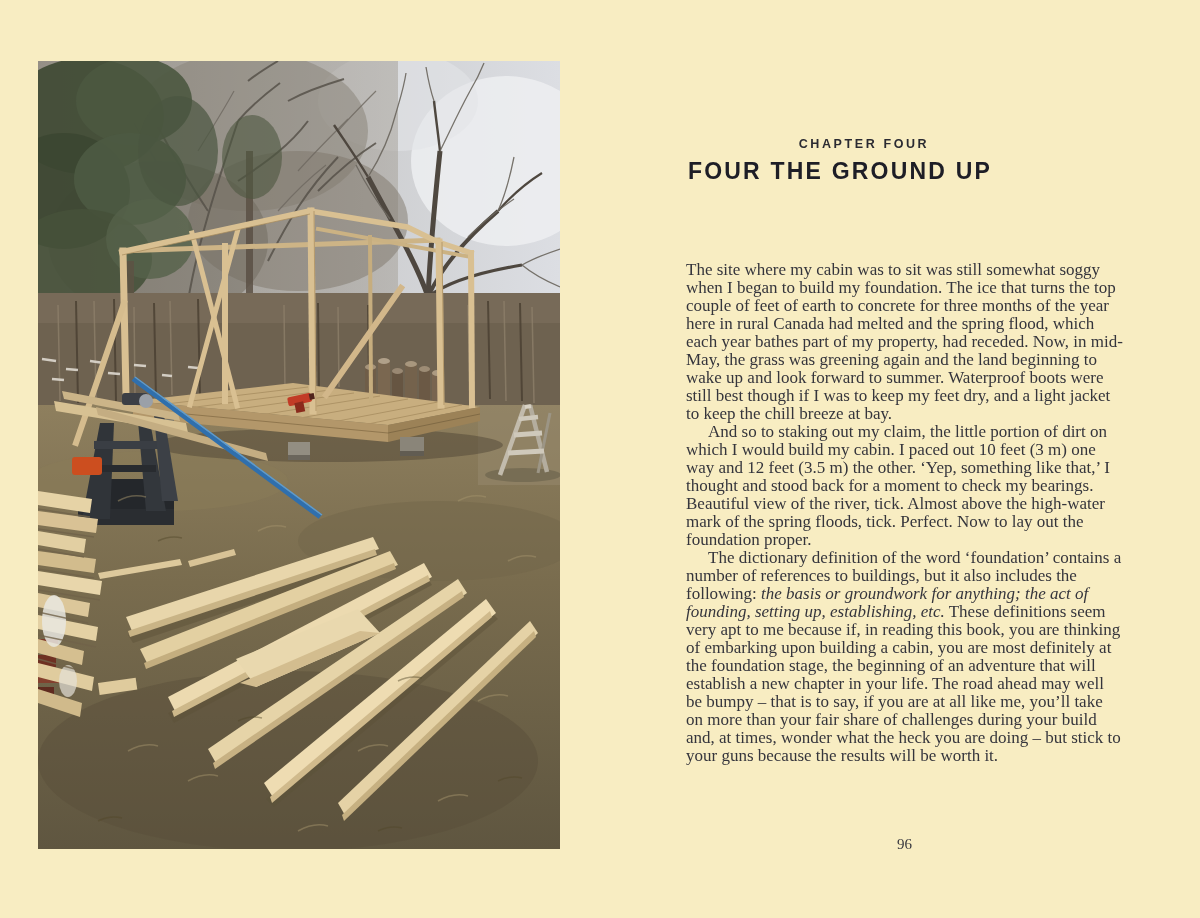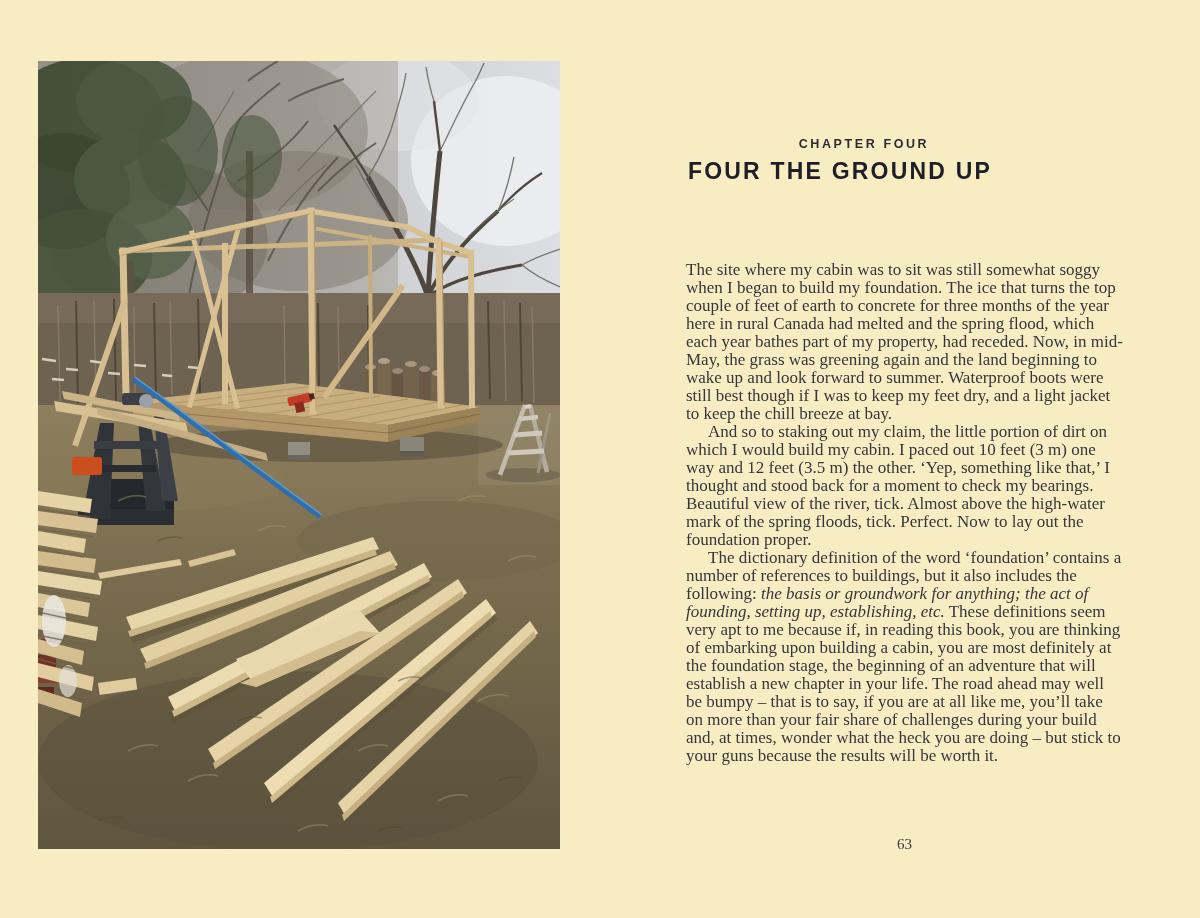--- a/index.html
+++ b/index.html
@@ -364,15 +364,15 @@
 
   <div class="kicker">CHAPTER FOUR</div>
   <h1 class="title">FOUR THE GROUND UP</h1>
 
   <div class="bodytext" id="body-text">
       <p class="para"><span>The site where my cabin was to sit was still somewhat soggy when I began to build my foundation. The ice that turns the top couple of feet of earth to concrete for three months of the year here in rural Canada had melted and the spring flood, which each year bathes part of my property, had receded. Now, in mid-May, the grass was greening again and the land beginning to wake up and look forward to summer. Waterproof boots were still best though if I was to keep my feet dry, and a light jacket to keep the chill breeze at bay.</span></p>
       <p class="para indent"><span>And so to staking out my claim, the little portion of dirt on which I would build my cabin. I paced out 10 feet (3 m) one way and 12 feet (3.5 m) the other. ‘Yep, something like that,’ I thought and stood back for a moment to check my bearings. Beautiful view of the river, tick. Almost above the high-water mark of the spring floods, tick. Perfect. Now to lay out the foundation proper.</span></p>
       <p class="para indent"><span>The dictionary definition of the word ‘foundation’ contains a number of references to buildings, but it also includes the following: </span><em>the basis or groundwork for anything; the act of founding, setting up, establishing, etc.</em><span> These definitions seem very apt to me because if, in reading this book, you are thinking of embarking upon building a cabin, you are most definitely at the foundation stage, the beginning of an adventure that will establish a new chapter in your life. The road ahead may well be bumpy – that is to say, if you are at all like me, you’ll take on more than your fair share of challenges during your build and, at times, wonder what the heck you are doing – but stick to your guns because the results will be worth it.</span></p>
     </div>
 
-  <div class="folio">63</div>
+  <div class="folio">96</div>
 
 </div>
 
 </body></html>

